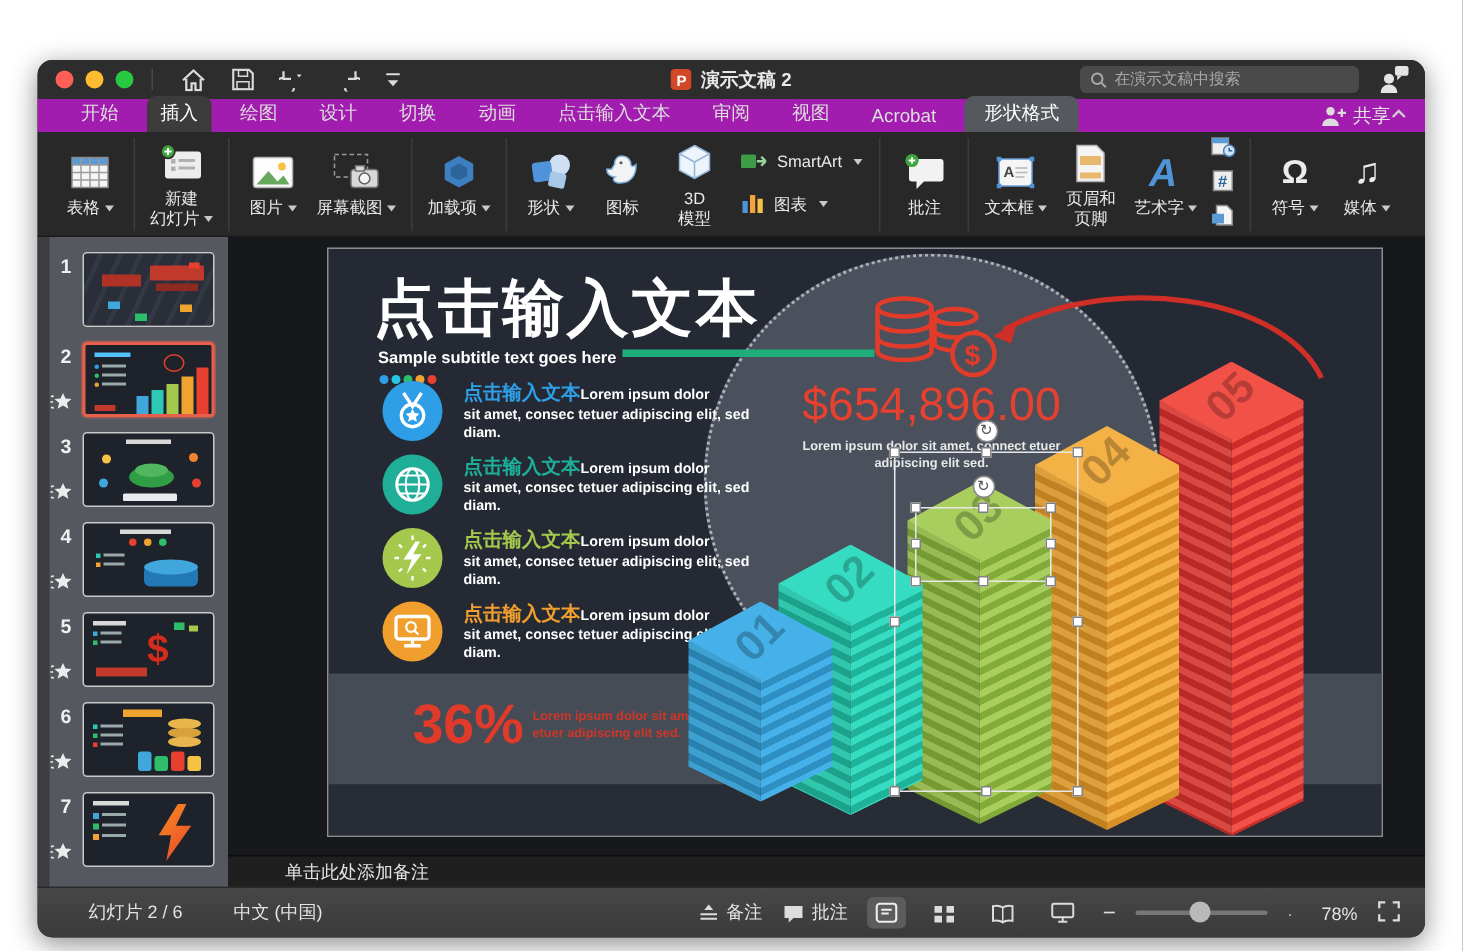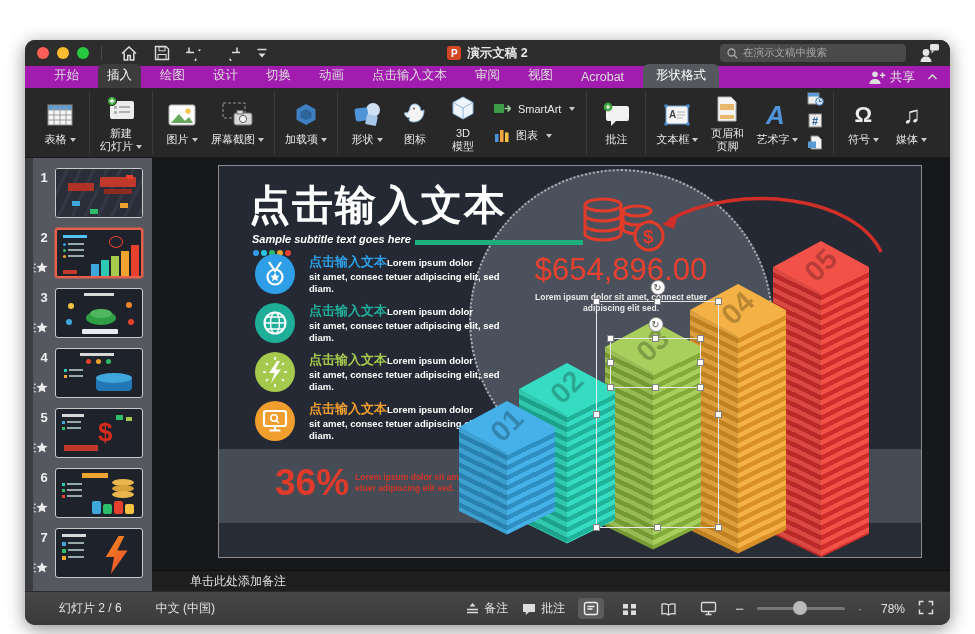--- a/index.html
+++ b/index.html
@@ -17,21 +17,21 @@
     color:#e8e8e8;font-size:12.5px;font-weight:bold;pointer-events:none;}
   .search{position:absolute;right:44px;top:4px;width:186px;height:18px;background:#4a4a4a;border-radius:4px;
     display:flex;align-items:center;gap:5px;padding:0 7px;box-sizing:border-box;}
   .search span{color:#a9a9a9;font-size:10.5px;}
   .tb-person{position:absolute;right:10px;top:3px;}
   
   .tabbar{position:absolute;left:0;top:26px;right:0;height:22px;background:#a21caf;display:flex;align-items:flex-end;padding-left:20px;box-sizing:border-box;}
   .tab{color:#dedede;font-size:12.5px;padding:3px 9px 4px;margin-right:10px;white-space:nowrap;border-radius:6px 6px 0 0;}
   .tab.active{background:#3c3c3c;color:#fff;}
   .tab.context{background:#55595d;color:#fff;padding:3px 13px 4px;}
-  .tab-right{position:absolute;right:12px;top:0;height:22px;display:flex;align-items:center;gap:12px;color:#e3e3e3;font-size:12.5px;}
+  .tab-right{position:absolute;right:12px;top:0;height:22px;display:flex;align-items:center;gap:0;color:#e3e3e3;font-size:12.5px;}
   .chev{font-size:10px;color:#cfcfcf;}
   
   .ribbon{position:absolute;left:0;top:48px;right:0;height:70px;background:#282828;border-bottom:1px solid #1b1b1b;
     display:flex;align-items:center;padding-left:6px;box-sizing:border-box;}
   .rgroup{display:flex;align-items:center;height:62px;padding:0 5px;border-right:1px solid #3c3c3c;}
   .rgroup:last-child{border-right:none;}
   .rbtn{display:flex;flex-direction:column;align-items:center;justify-content:flex-start;padding:1px 5px;min-width:38px;}
   .rbtn .ric{height:32px;display:flex;align-items:center;justify-content:center;}
   .lbl{color:#e9e9e9;font-size:11px;line-height:1.15;text-align:center;white-space:pre-line;margin-top:2px;}
   .caret{display:inline-block;width:0;height:0;border-left:3.5px solid transparent;border-right:3.5px solid transparent;
@@ -51,21 +51,21 @@
   .thumb.sel{border:2px solid #e8604c;box-shadow:0 0 0 1px rgba(232,96,76,.45);}
   .thumb div{position:absolute;}
   .canvas{position:absolute;left:127px;top:118px;right:0;height:412px;background:#17181c;}
   
   .slide{position:absolute;left:66px;top:7px;width:702px;height:391px;background:#242934;border:1px solid #8c8c8c;overflow:hidden;}
   .floor1{position:absolute;left:0;top:283px;width:100%;height:74px;background:#454c56;}
   .floor2{position:absolute;left:0;top:357px;width:100%;height:34px;background:#272c35;}
   .bigcircle{position:absolute;left:250px;top:3px;width:304px;height:304px;border-radius:50%;background:#4a515c;
     border:2px dotted rgba(255,255,255,.55);box-sizing:border-box;}
   .s-title{position:absolute;left:30px;top:12px;color:#fff;font-size:41px;font-weight:800;letter-spacing:2px;}
-  .s-sub{position:absolute;left:33px;top:67px;display:flex;align-items:flex-end;font-style:italic;}
+  .s-sub{position:absolute;left:33px;top:67px;display:flex;align-items:flex-start;}
   .s-sub b{color:#fff;font-size:11px;font-weight:800;}
   .s-subbar{width:168px;height:5px;background:#1eae7b;margin-left:4px;}
   .s-dots{position:absolute;left:34px;top:84px;display:flex;gap:2px;}
   .s-dots i{width:6px;height:6px;border-radius:50%;}
   .bullet{position:absolute;left:36px;width:260px;display:flex;gap:14px;}
   .b-ic{width:40px;height:40px;border-radius:50%;flex:0 0 40px;display:flex;align-items:center;justify-content:center;}
   .b-tx{width:200px;color:#fff;font-size:9.5px;font-weight:bold;line-height:1.3;}
   .b-tx .hd{font-size:13px;font-weight:800;}
   .coins{position:absolute;left:356px;top:26px;}
   .amount{position:absolute;left:252px;top:86px;width:300px;text-align:center;color:#e8402f;font-size:31px;font-weight:400;}

